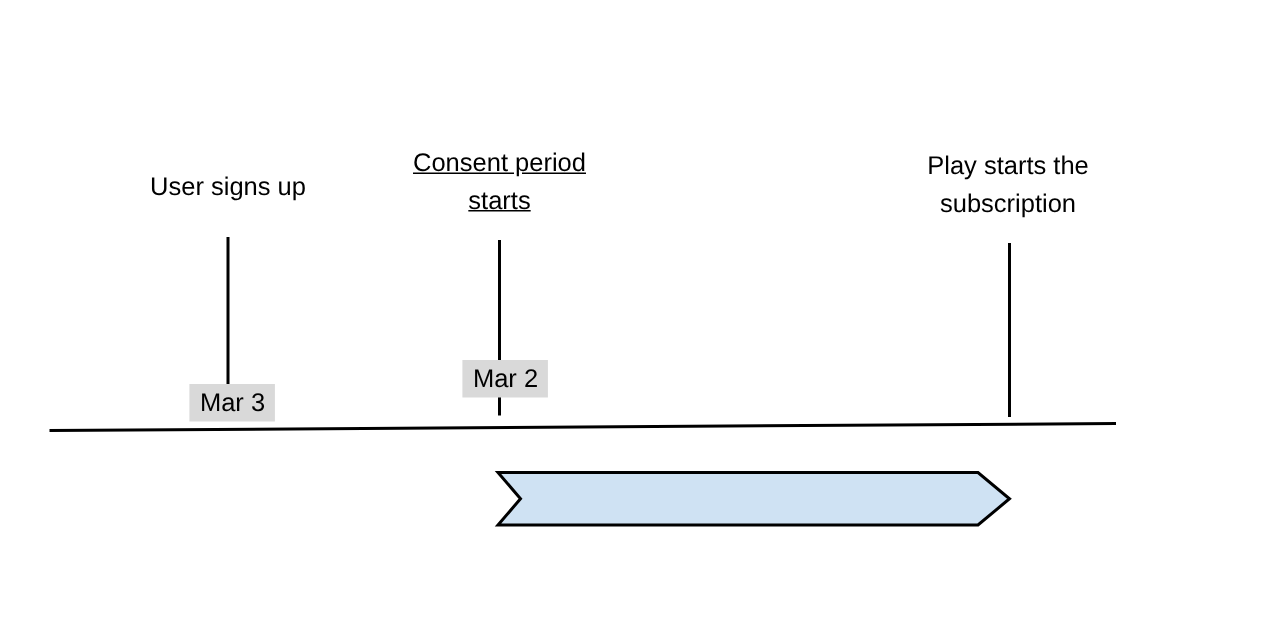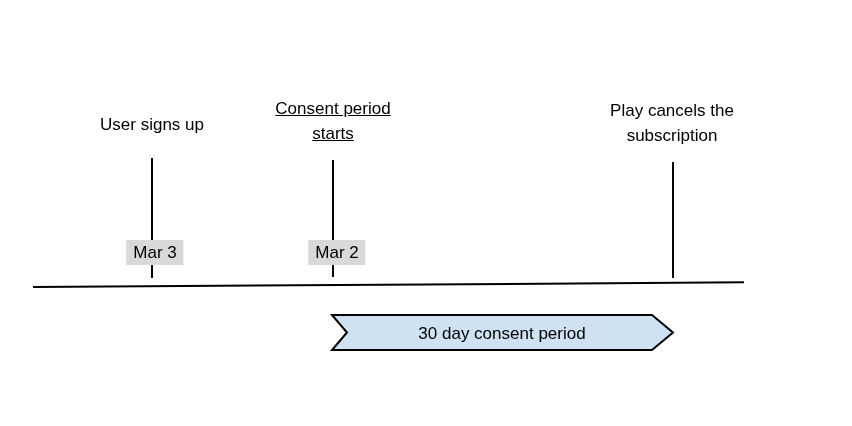--- a/index.html
+++ b/index.html
@@ -65,26 +65,25 @@
 
 <div class="canvas">
 
   <svg class="shapes-svg" width="852" height="426" viewBox="0 0 852 426">
     <line x1="33" y1="287" x2="800" y2="282" stroke="#000000" stroke-width="2"></line>
     <polygon points="332,315 652,315 673,332.5 652,350 332,350 347,332.5" stroke="#000000" stroke-width="2" stroke-linejoin="miter" fill="#cfe2f3"></polygon>
   </svg>
 
   <div class="event-title" style="left:42px; top:112px;">User signs up</div>
   <div class="tick" style="left:151px; top:158px; height:120px;"></div>
-  <div class="date-label" style="left:155px; top:240px;">Mar 3</div>
+  <div class="date-label" style="left:155px; top:256px;">Mar 3</div>
 
   <div class="event-title" style="left:223px; top:96px;text-decoration:underline;">Consent period
 starts</div>
   <div class="tick" style="left:332px; top:160px; height:117px;"></div>
   <div class="date-label" style="left:337px; top:240px;">Mar 2</div>
 
-  <div class="event-title" style="left:562px; top:98px;">Play cancels the
+  <div class="event-title" style="left:562px; top:98px;">Play starts the
 subscription</div>
   <div class="tick" style="left:672px; top:162px; height:116px;"></div>
 
-  <div class="banner-label">30 day consent period</div>
 
 </div>
 
 </body></html>

